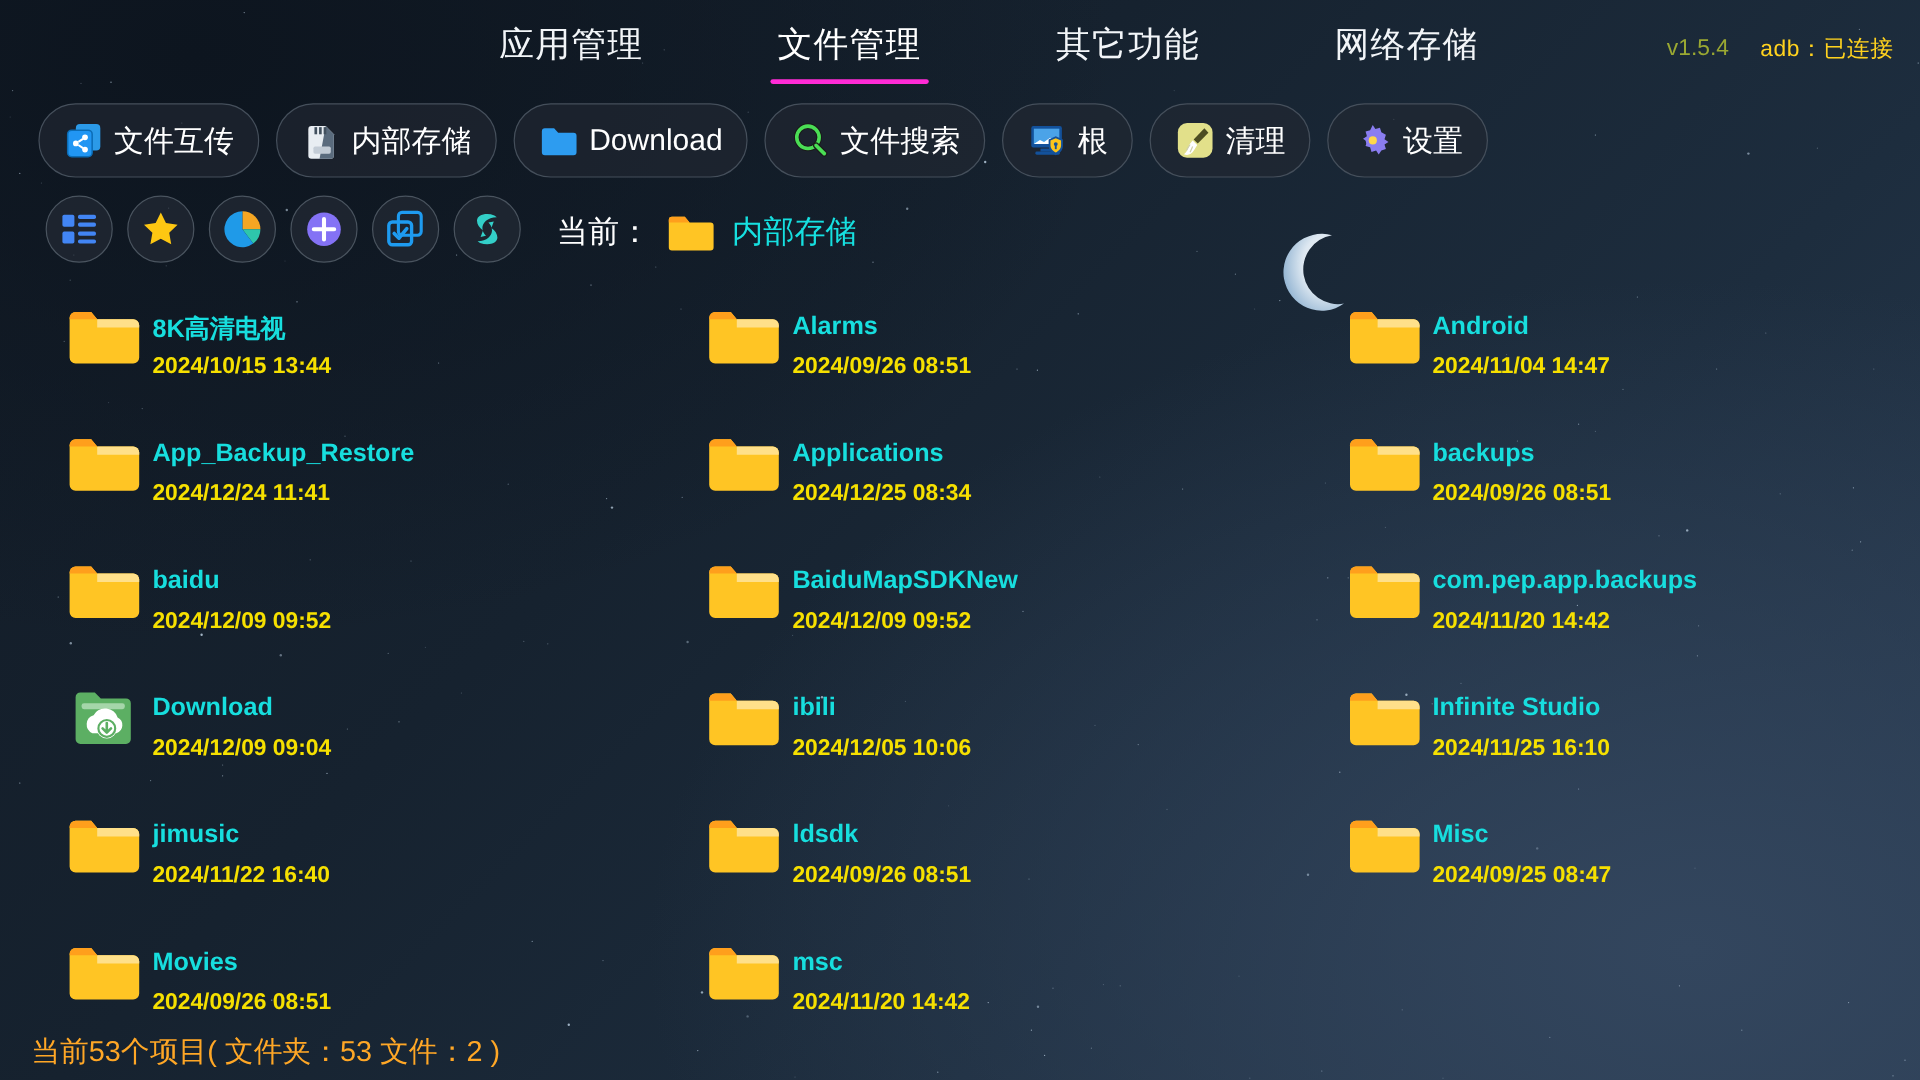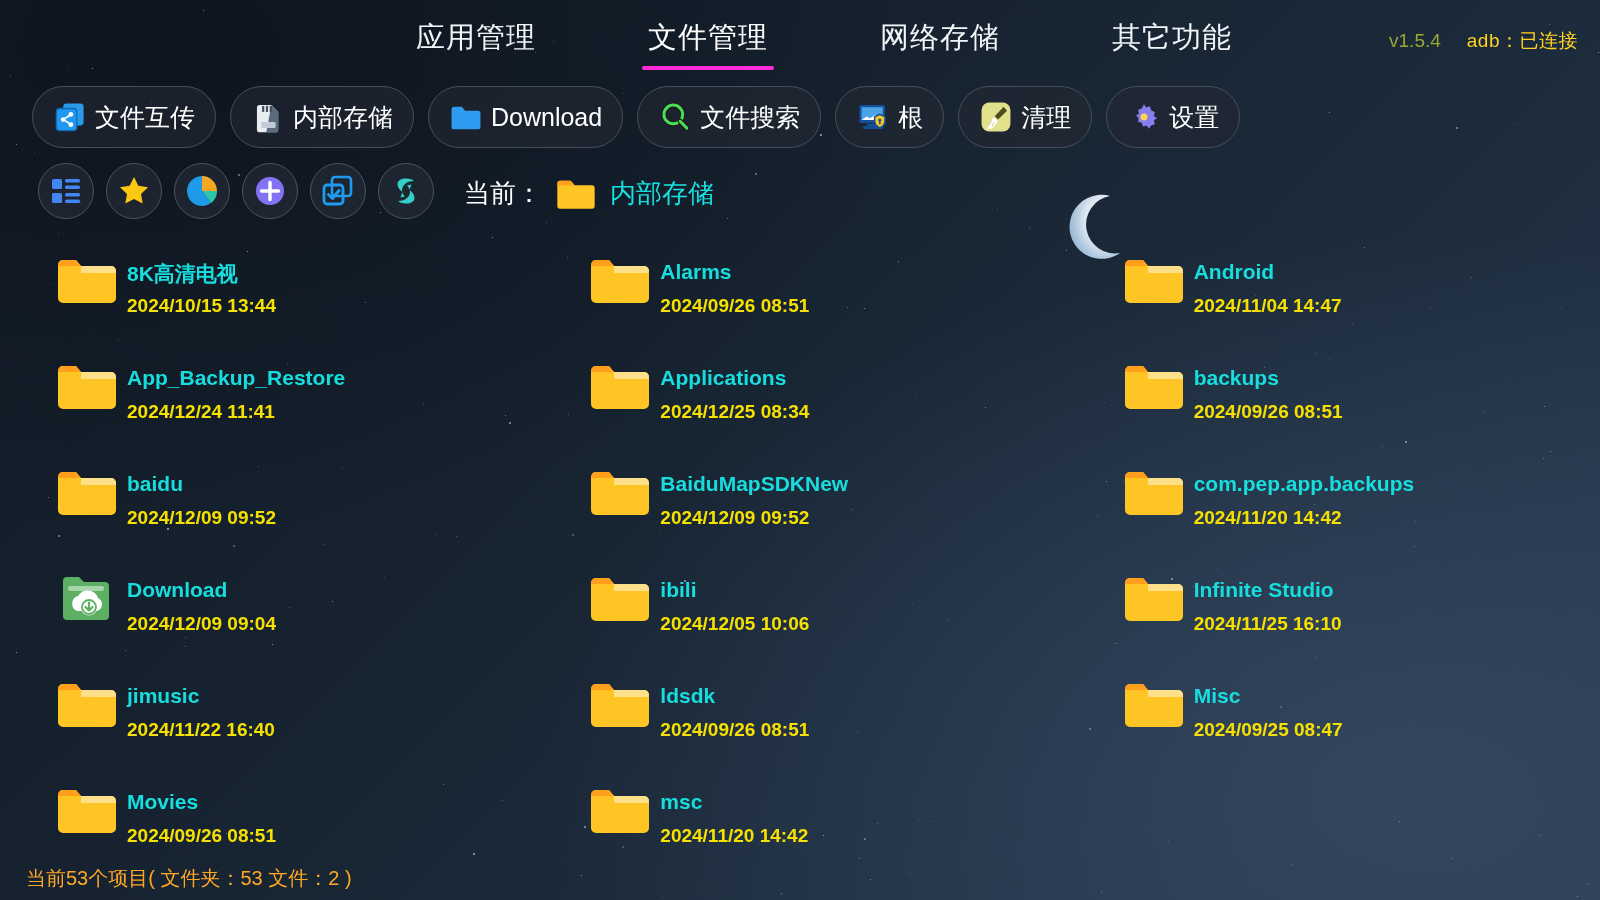--- a/index.html
+++ b/index.html
@@ -115,21 +115,21 @@
     font-size: 21px; color: #17dede; white-space: nowrap;
   }
   .cell-date {
     position: absolute; left: 127px; top: 51px;
     font-size: 19px; color: #f6e000; white-space: nowrap;
   }
 
   
   .statusbar {
     position: absolute; left: 26px; bottom: 8px;
-    font-size: 20px; color: #ffa726; white-space: nowrap;
+    font-size: 24px; color: #ffa726; white-space: nowrap;
   }
 </style>
 </head>
 <body>
 
 <div id="stars">
     <i class="star" style="left:781px;top:893px;width:1.4px;height:1.4px;opacity:0.64"></i>
     <i class="star" style="left:492px;top:237px;width:1.4px;height:1.4px;opacity:0.77"></i>
     <i class="star" style="left:870px;top:879px;width:1.4px;height:1.4px;opacity:0.67"></i>
     <i class="star" style="left:1032px;top:813px;width:1.4px;height:1.4px;opacity:0.20"></i>
@@ -289,22 +289,22 @@
       <stop offset="100%" stop-color="#9fc0dd"></stop>
     </radialGradient>
   </defs>
   <path d="M52 6 a32 32 0 1 0 10 57 a26 26 0 1 1 -10 -57 z" fill="url(#mg)" opacity="0.95"></path>
 </svg>
 
 <div class="topbar">
   <div class="nav" id="nav">
       <div class="nav-item">应用管理</div>
       <div class="nav-item active">文件管理</div>
+      <div class="nav-item">其它功能</div>
       <div class="nav-item">网络存储</div>
-      <div class="nav-item">其它功能</div>
     </div>
   <div class="status">
     <span class="ver">v1.5.4</span>
     <span class="adb">adb：已连接</span>
   </div>
 </div>
 
 <div class="pillbar" id="pillbar">
     <div class="pill">
       <span class="ico"><svg viewBox="0 0 40 40">

